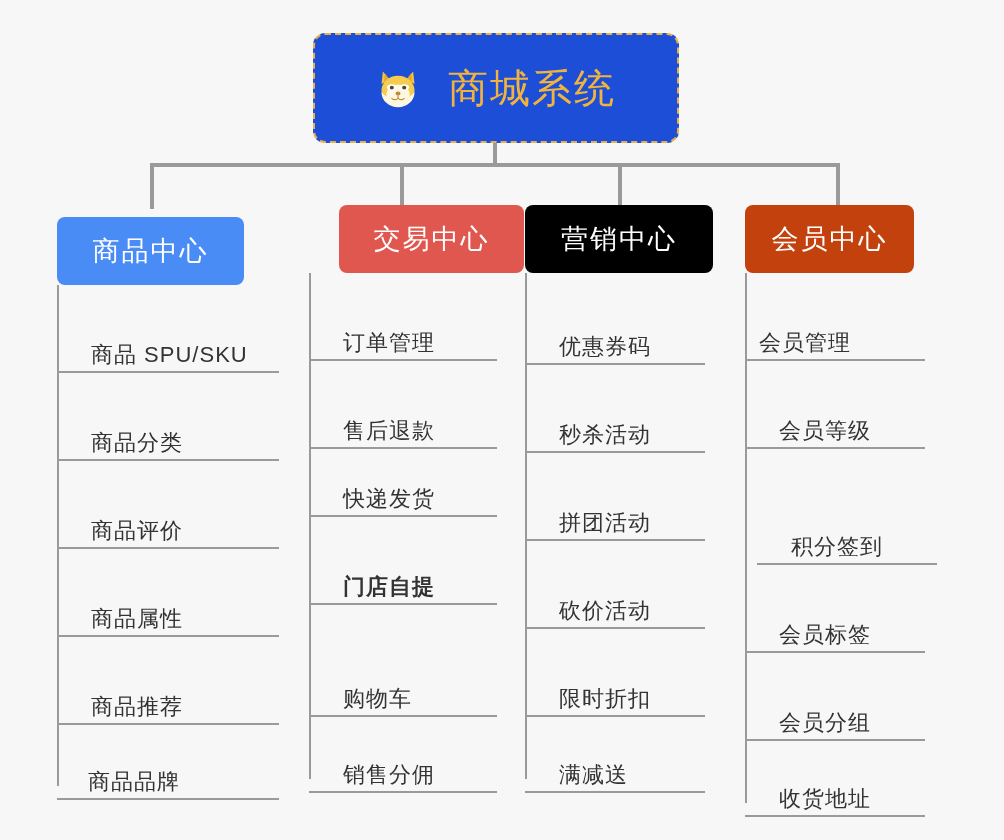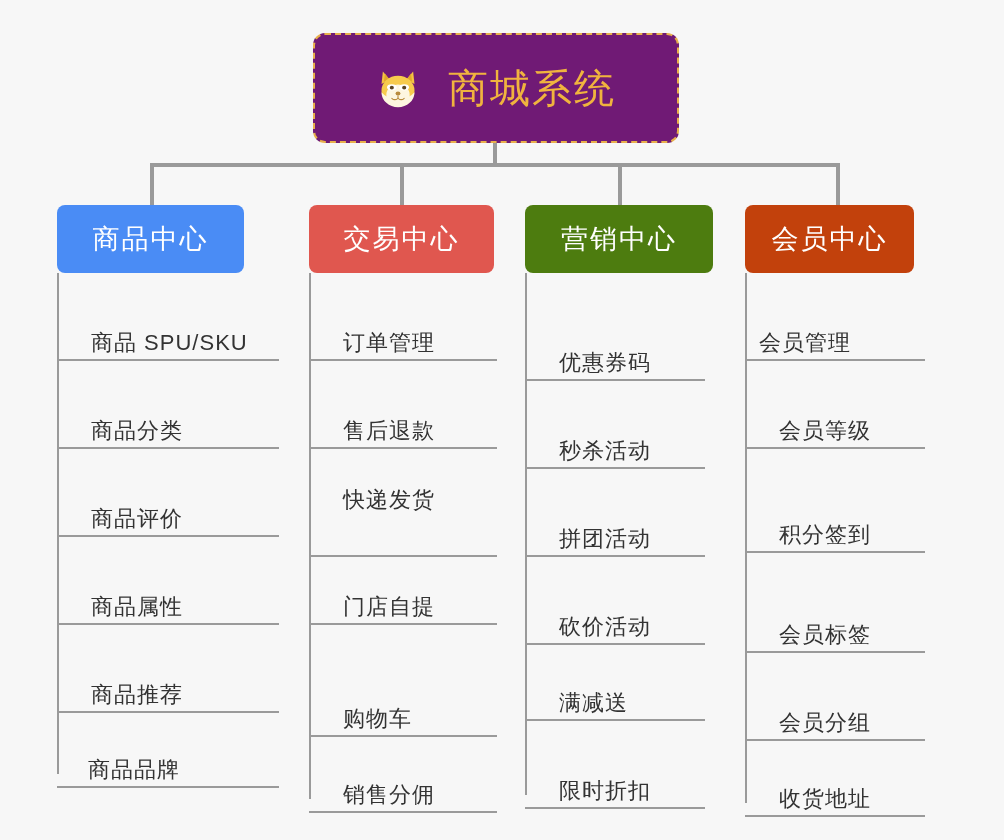--- a/index.html
+++ b/index.html
@@ -9,21 +9,21 @@
     background:#f7f7f7;
     font-family:"Liberation Sans","DejaVu Sans",sans-serif;
     overflow:hidden;
   }
   #canvas { position:relative; width:1004px; height:840px; }
 
   
   .root-node{
     position:absolute; left:313px; top:33px;
     width:366px; height:110px;
-    background:#701a75;
+    background:#1d4ed8;
     border:2px dashed #e8b04b;
     border-radius:12px;
     display:flex; align-items:center; justify-content:center;
     gap:28px;
   }
   .root-emoji{ font-size:40px; line-height:1; display:block; }
   .root-emoji svg{ display:block; }
   .root-title{
     font-size:40px; color:#f0b33e; letter-spacing:2px;
     font-weight:400; white-space:nowrap;
@@ -89,21 +89,21 @@
   </div>
 
   <div class="conn conn-stem"></div>
   <div class="conn conn-bar"></div>
   <div class="conn conn-drop" style="left:150px;"></div>
   <div class="conn conn-drop" style="left:400px;"></div>
   <div class="conn conn-drop" style="left:618px;"></div>
   <div class="conn conn-drop" style="left:836px;"></div>
 
 <div class="column" style="left: 57px; width: 187px;">
-      <div class="cat-box" style="background: rgb(74, 140, 245); width: 187px;">
+      <div class="cat-box" style="background: rgb(74, 140, 245); width: 187px; margin-top: 12px;">
         <span>商品中心</span>
       </div>
       <div class="leaf-list">
         <div class="spine"></div>
         <div class="leaf" style="height: 88px; width: 222px;">
           <span class="leaf-label">商品 SPU/SKU</span>
         </div>
         <div class="leaf" style="height: 88px; width: 222px;">
           <span class="leaf-label">商品分类</span>
         </div>
@@ -115,87 +115,87 @@
         </div>
         <div class="leaf" style="height: 88px; width: 222px;">
           <span class="leaf-label">商品推荐</span>
         </div>
         <div class="leaf" style="height: 75px; width: 222px; padding-left: 31px;">
           <span class="leaf-label">商品品牌</span>
         </div>
       </div>
     </div>
     <div class="column" style="left: 309px; width: 185px;">
-      <div class="cat-box" style="background: rgb(224, 87, 79); width: 185px;">
+      <div class="cat-box" style="background: rgb(224, 87, 79); width: 185px; margin-left: 30px;">
         <span>交易中心</span>
       </div>
       <div class="leaf-list">
         <div class="spine"></div>
         <div class="leaf" style="height: 88px; width: 188px;">
           <span class="leaf-label">订单管理</span>
         </div>
         <div class="leaf" style="height: 88px; width: 188px;">
           <span class="leaf-label">售后退款</span>
         </div>
-        <div class="leaf" style="height: 108px; width: 188px; align-items: center;">
+        <div class="leaf" style="height: 68px; width: 188px;">
           <span class="leaf-label">快递发货</span>
         </div>
-        <div class="leaf" style="height: 68px; width: 188px;">
+        <div class="leaf" style="height: 88px; width: 188px; font-weight: bold;">
           <span class="leaf-label">门店自提</span>
         </div>
         <div class="leaf" style="height: 88px; width: 188px; margin-top: 24px;">
           <span class="leaf-label">购物车</span>
         </div>
         <div class="leaf" style="height: 76px; width: 188px;">
           <span class="leaf-label">销售分佣</span>
         </div>
       </div>
     </div>
     <div class="column" style="left: 525px; width: 188px;">
-      <div class="cat-box" style="background: #4d7c0f; width: 188px; align-items: center;">
+      <div class="cat-box" style="background: #000000; width: 188px; align-items: center;">
         <span>营销中心</span>
       </div>
       <div class="leaf-list">
         <div class="spine"></div>
-        <div class="leaf" style="height: 108px; width: 180px;">
+        <div class="leaf" style="height: 92px; width: 180px;">
           <span class="leaf-label">优惠券码</span>
         </div>
         <div class="leaf" style="height: 88px; width: 180px;">
           <span class="leaf-label">秒杀活动</span>
         </div>
         <div class="leaf" style="height: 88px; width: 180px;">
           <span class="leaf-label">拼团活动</span>
         </div>
         <div class="leaf" style="height: 88px; width: 180px;">
           <span class="leaf-label">砍价活动</span>
+        </div>
+        <div class="leaf" style="height: 88px; width: 180px;">
+          <span class="leaf-label">限时折扣</span>
         </div>
         <div class="leaf" style="height: 76px; width: 180px;">
           <span class="leaf-label">满减送</span>
-        </div>
-        <div class="leaf" style="height: 88px; width: 180px;">
-          <span class="leaf-label">限时折扣</span>
         </div>
       </div>
     </div>
     <div class="column" style="left: 745px; width: 187px;">
       <div class="cat-box" style="background: #c2410c; width: 169px;">
         <span>会员中心</span>
       </div>
       <div class="leaf-list">
         <div class="spine"></div>
         <div class="leaf" style="height: 88px; width: 180px; padding-left: 14px;">
           <span class="leaf-label">会员管理</span>
         </div>
         <div class="leaf" style="height: 88px; width: 180px;">
           <span class="leaf-label">会员等级</span>
         </div>
-        <div class="leaf" style="height: 104px; width: 180px;">
+        <div class="leaf" style="height: 116px; width: 180px; margin-left: 12px;">
           <span class="leaf-label">积分签到</span>
         </div>
-        <div class="leaf" style="height: 88px; width: 180px; margin-top: 12px;">
+        <div class="leaf" style="height: 88px; width: 180px;">
           <span class="leaf-label">会员标签</span>
         </div>
         <div class="leaf" style="height: 88px; width: 180px;">
           <span class="leaf-label">会员分组</span>
         </div>
         <div class="leaf" style="height: 76px; width: 180px;">
           <span class="leaf-label">收货地址</span>
         </div>
       </div>
     </div>

